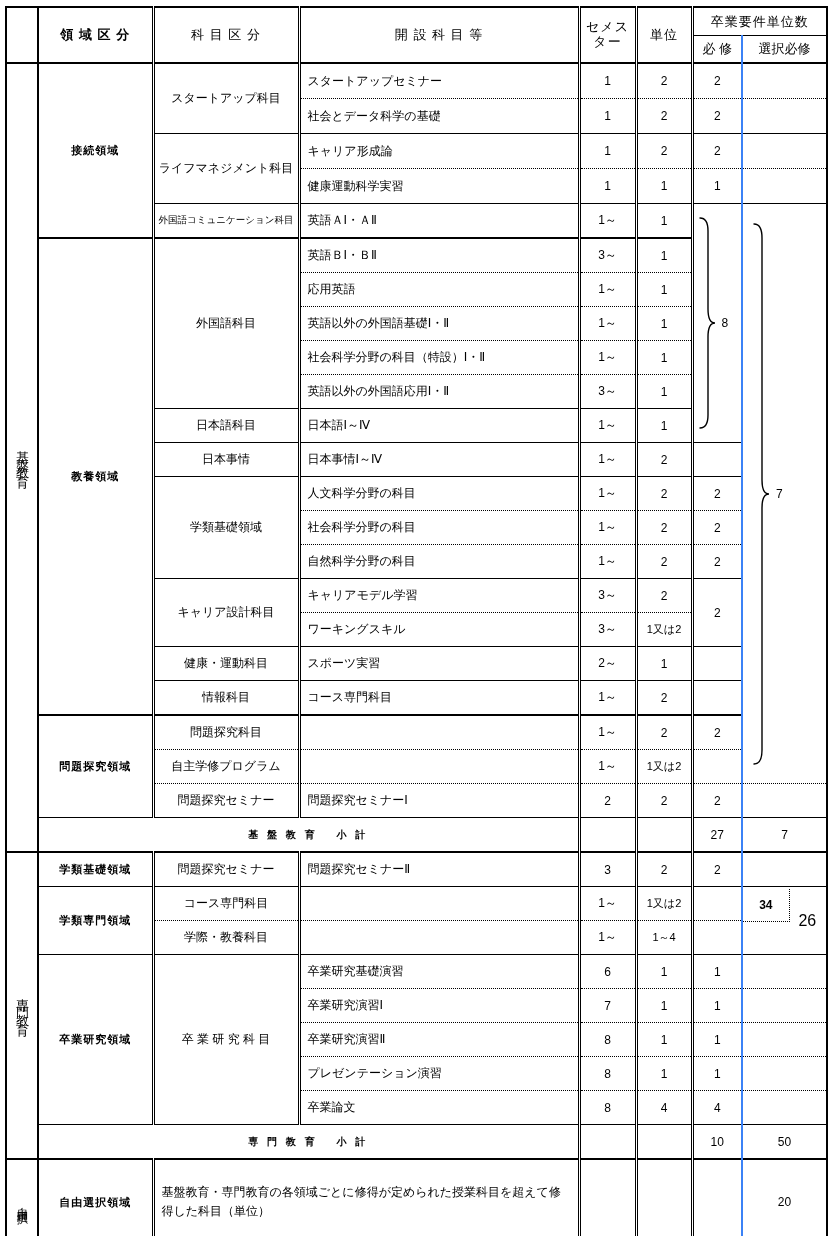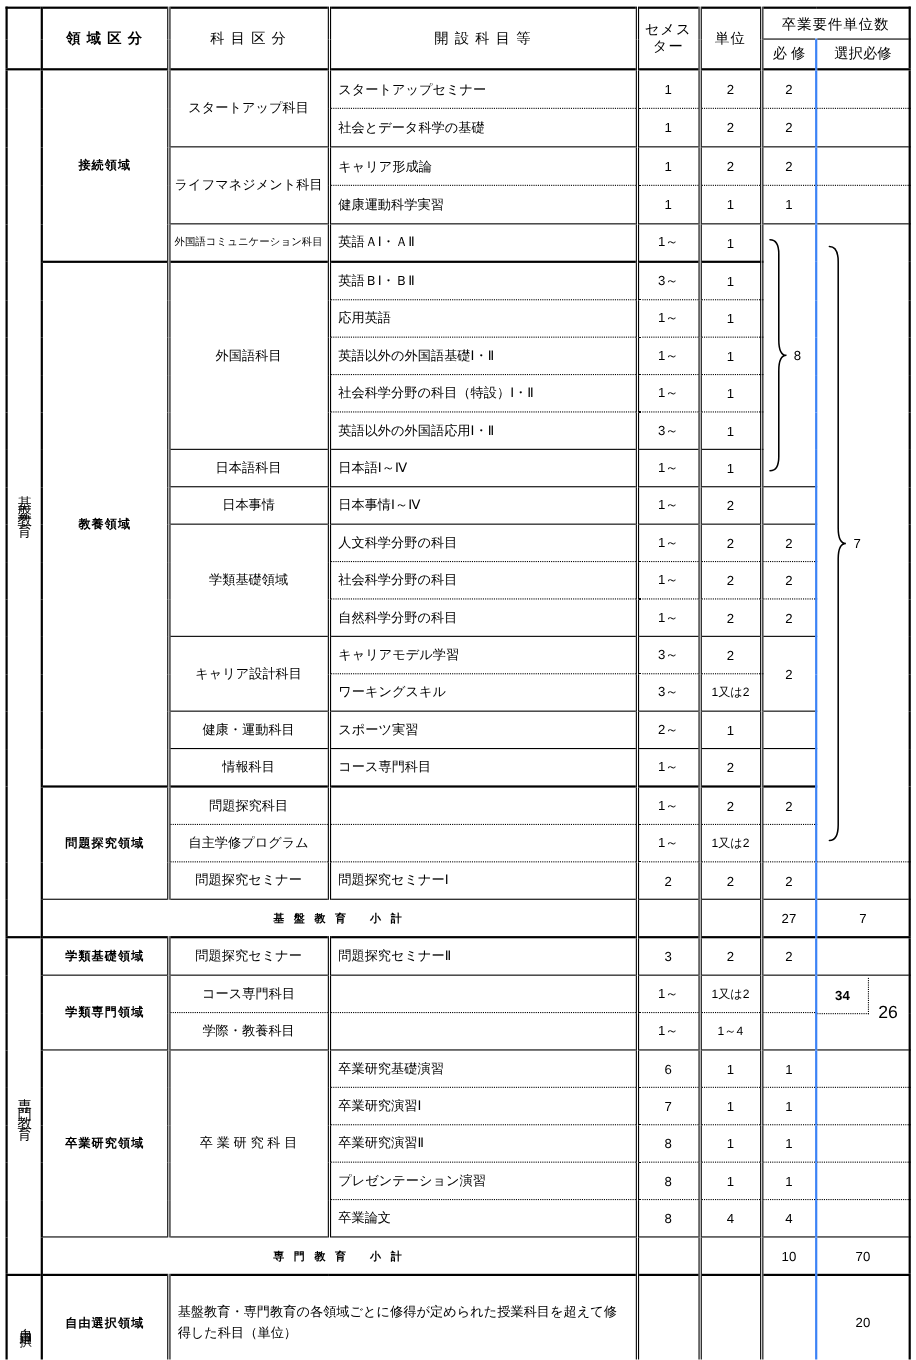--- a/index.html
+++ b/index.html
@@ -356,21 +356,21 @@
   <td class="cF tD">4</td>
   <td class="cG tD">4</td>
   <td class="cH tD"></td>
 </tr>
 
 <tr>
   <td class="cB tS subtotal-lbl" colspan="3">専 門 教 育　 小 計</td>
   <td class="cE tS"></td>
   <td class="cF tS"></td>
   <td class="cG tS">10</td>
-  <td class="cH tS">70</td>
+  <td class="cH tS">50</td>
 </tr>
 
 <tr class="free-row">
   <td class="tK"><span class="vlabel-sm">自由選択</span></td>
   <td class="cB tK area-lbl">自由選択領域</td>
   <td class="cC tK desc-cell" colspan="2">基盤教育・専門教育の各領域ごとに修得が定められた授業科目を超えて修得した科目（単位）</td>
   <td class="cE tK"></td>
   <td class="cF tK"></td>
   <td class="cG tK"></td>
   <td class="cH tK">20</td>

